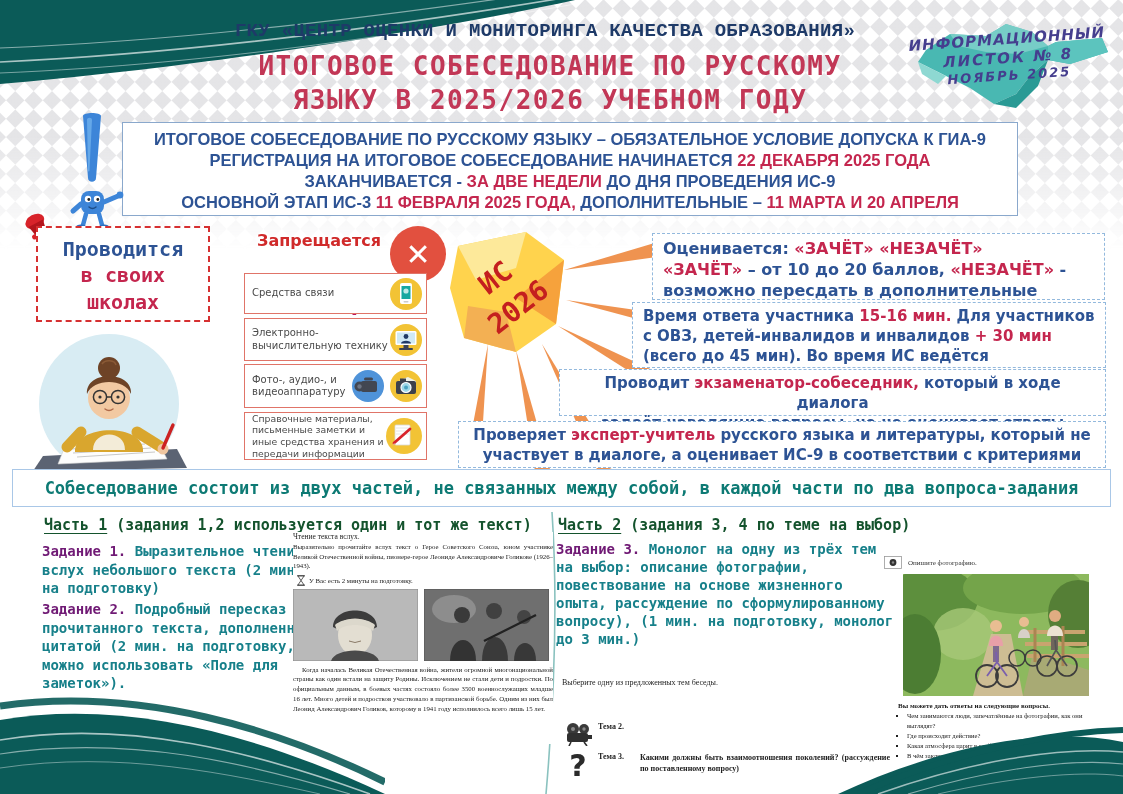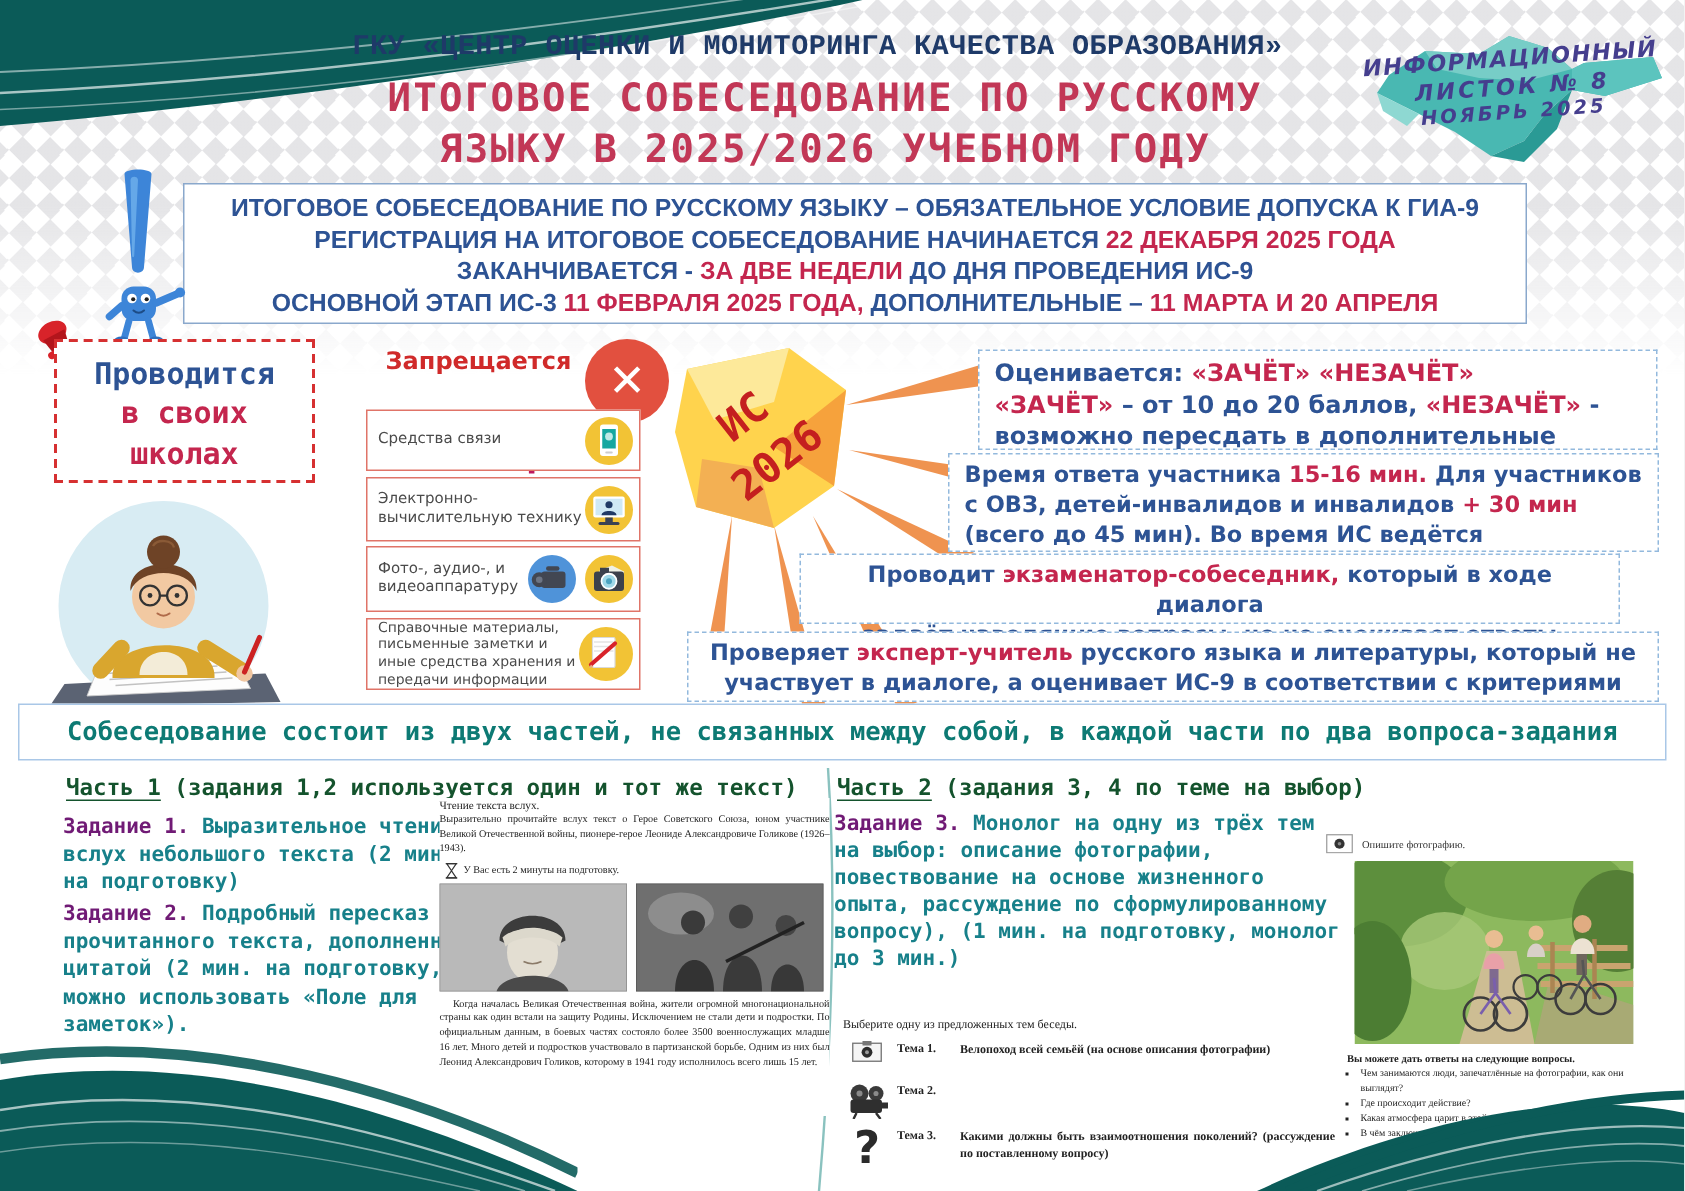--- a/index.html
+++ b/index.html
@@ -50,21 +50,21 @@
      color:#fff;font-size:30px;font-weight:bold;display:flex;align-items:center;justify-content:center;}
   .proh-item{left:244px;width:183px;box-sizing:border-box;border:1.5px solid #e07468;background:#fff;
      display:flex;align-items:center;padding:2px 2px 2px 7px;}
   .proh-item .lbl{flex:1;font-size:10px;font-weight:normal;color:#4a4a4a;line-height:1.25;}
   .proh-item .ics{display:flex;gap:2px;}
 
   .fact-box{box-sizing:border-box;border:1.5px dashed #93b9dd;background:#fff;
      font-weight:bold;padding:4px 10px;line-height:1.32;}
   .fb1{left:652px;top:233px;width:453px;height:67px;font-size:16px;text-align:left;}
   .fb2{left:632px;top:302px;width:474px;height:66px;font-size:15px;text-align:left;}
-  .fb3{left:533px;top:369px;width:547px;height:47px;font-size:15px;text-align:center;}
+  .fb3{left:559px;top:369px;width:547px;height:47px;font-size:15px;text-align:center;}
   .fb4{left:458px;top:421px;width:648px;height:47px;font-size:15px;text-align:center;}
 
   .banner{left:12px;top:469px;width:1099px;height:38px;box-sizing:border-box;
      border:1px solid #a9c7e7;background:#fff;text-align:center;
      font-size:17px;color:#0d7a74;line-height:36px;white-space:nowrap;}
 
   .part-head{font-size:15px;color:#14532d;}
   .part-head .ph-name{text-decoration:underline;text-underline-offset:3px;}
   .ph1{left:44px;top:516px;width:505px;}
   .ph2{left:558px;top:516px;width:420px;}
@@ -388,32 +388,20 @@
     <ul>
       <li>Чем занимаются люди, запечатлённые на фотографии, как они выглядят?</li>
       <li>Где происходит действие?</li>
       <li>Какая атмосфера царит в этой семье?</li>
       <li>В чём заключаются преимущества активного отдыха всей семьёй?</li>
     </ul>
   </div>
 
   <div class="abs themes-intro">Выберите одну из предложенных тем беседы.</div>
 
-  <div class="abs theme-row" style="top:694px">
-    <div class="ti">
-        <svg width="20" height="14" viewBox="0 0 20 14">
-      <rect x=".5" y="1.5" width="19" height="12" fill="#f5f5f5" stroke="#777" stroke-width=".9"></rect>
-      <rect x="7" y="0" width="6" height="3" fill="#777"></rect>
-      <circle cx="10" cy="7.5" r="3.6" fill="#2c2c2c"></circle>
-          <circle cx="10" cy="7.5" r="1.3" fill="#9a9a9a"></circle>
-    </svg>
-      </div>
-    <div class="tn">Тема 1.</div>
-    <div class="tt">Велопоход всей семьёй (на основе описания фотографии)</div>
-  </div>
 
   <div class="abs theme-row" style="top:722px">
     <div class="ti">
         <svg width="28" height="24" viewBox="0 0 28 24">
       <circle cx="9" cy="7" r="6" fill="#3a3a3a"></circle>
           <circle cx="9" cy="7" r="2" fill="#8a8a8a"></circle>
       <circle cx="20" cy="7" r="5" fill="#3a3a3a"></circle>
           <circle cx="20" cy="7" r="1.7" fill="#8a8a8a"></circle>
       <rect x="3" y="11" width="21" height="9" rx="2" fill="#2f2f2f"></rect>
       <rect x="24" y="13" width="4" height="4" fill="#2f2f2f"></rect>

